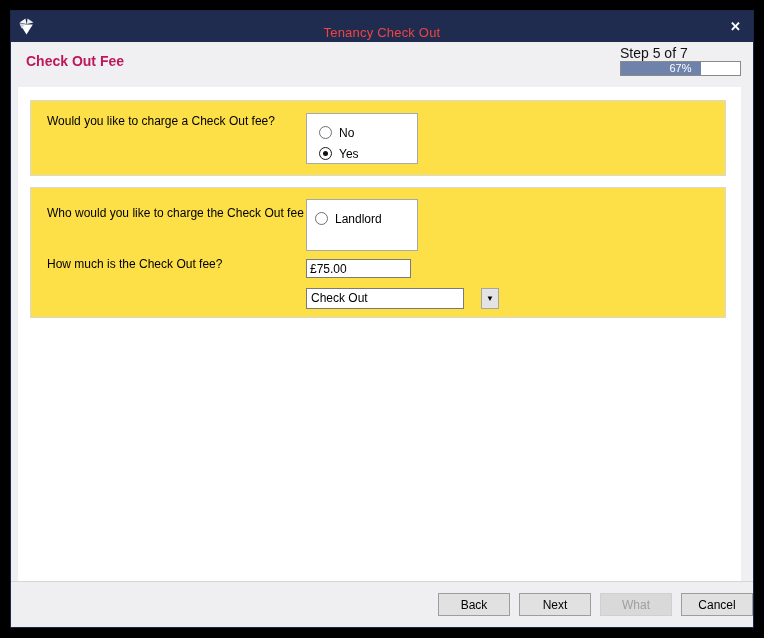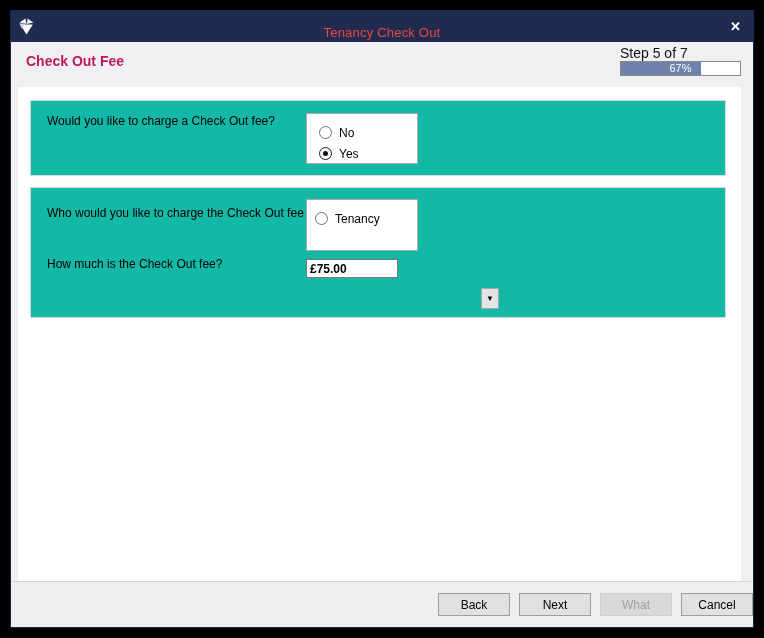--- a/index.html
+++ b/index.html
@@ -45,21 +45,21 @@
   .progress-text {
     position:absolute; left:0; top:0; width:100%; height:100%;
     text-align:center; font-size:11px; line-height:13px; color:#fff;
   }
   .panel {
     position:absolute; left:7px; top:45px; width:723px; height:494px;
     background:#fff;
   }
   .section {
     position:absolute; left:12px; width:696px;
-    background:#14b8a6; border:1px solid #d9d9d9;
+    background:#fde047; border:1px solid #d9d9d9;
   }
   .section-1 { top:13px;  height:76px; }
   .section-2 { top:100px; height:131px; }
   .q-label { position:absolute; font-size:12px; color:#000; white-space:nowrap; }
   
   .groupbox {
     position:absolute; width:112px; border:1px solid #a9a9a9; background:#fff;
     padding:8px 0 0 8px;
   }
   .radio-row { display:flex; align-items:center; height:21px; }
@@ -140,27 +140,28 @@
             <span class="radio-label">Yes</span>
           </div>
         </div>
       </div>
 
       <div class="section section-2">
         <div class="q-label" style="left:16px; top:18px;">Who would you like to charge the Check Out fee to?</div>
         <div class="groupbox" style="left:275px; top:11px; height:52px;">
           <div class="radio-row">
             <span class="radio"></span>
-            <span class="radio-label">Tenancy</span>
+            <span class="radio-label">Landlord</span>
           </div>
         </div>
 
         <div class="q-label" style="left:16px; top:69px;">How much is the Check Out fee?</div>
-        <input class="text-input" style="left: 275px; top: 71px; width: 92px; font-weight: bold;" value="£75.00">
+        <input class="text-input" style="left: 275px; top: 71px; width: 105px;" value="£75.00">
 
+        <div class="combo-field" style="left:275px; top:100px; width:158px;">Check Out</div>
         <div class="combo-button" style="left:450px; top:100px;">
           <span>▼</span>
         </div>
       </div>
 
     </div>
   </div>
 
   <div class="footer">
     <div class="btn">Back</div>

